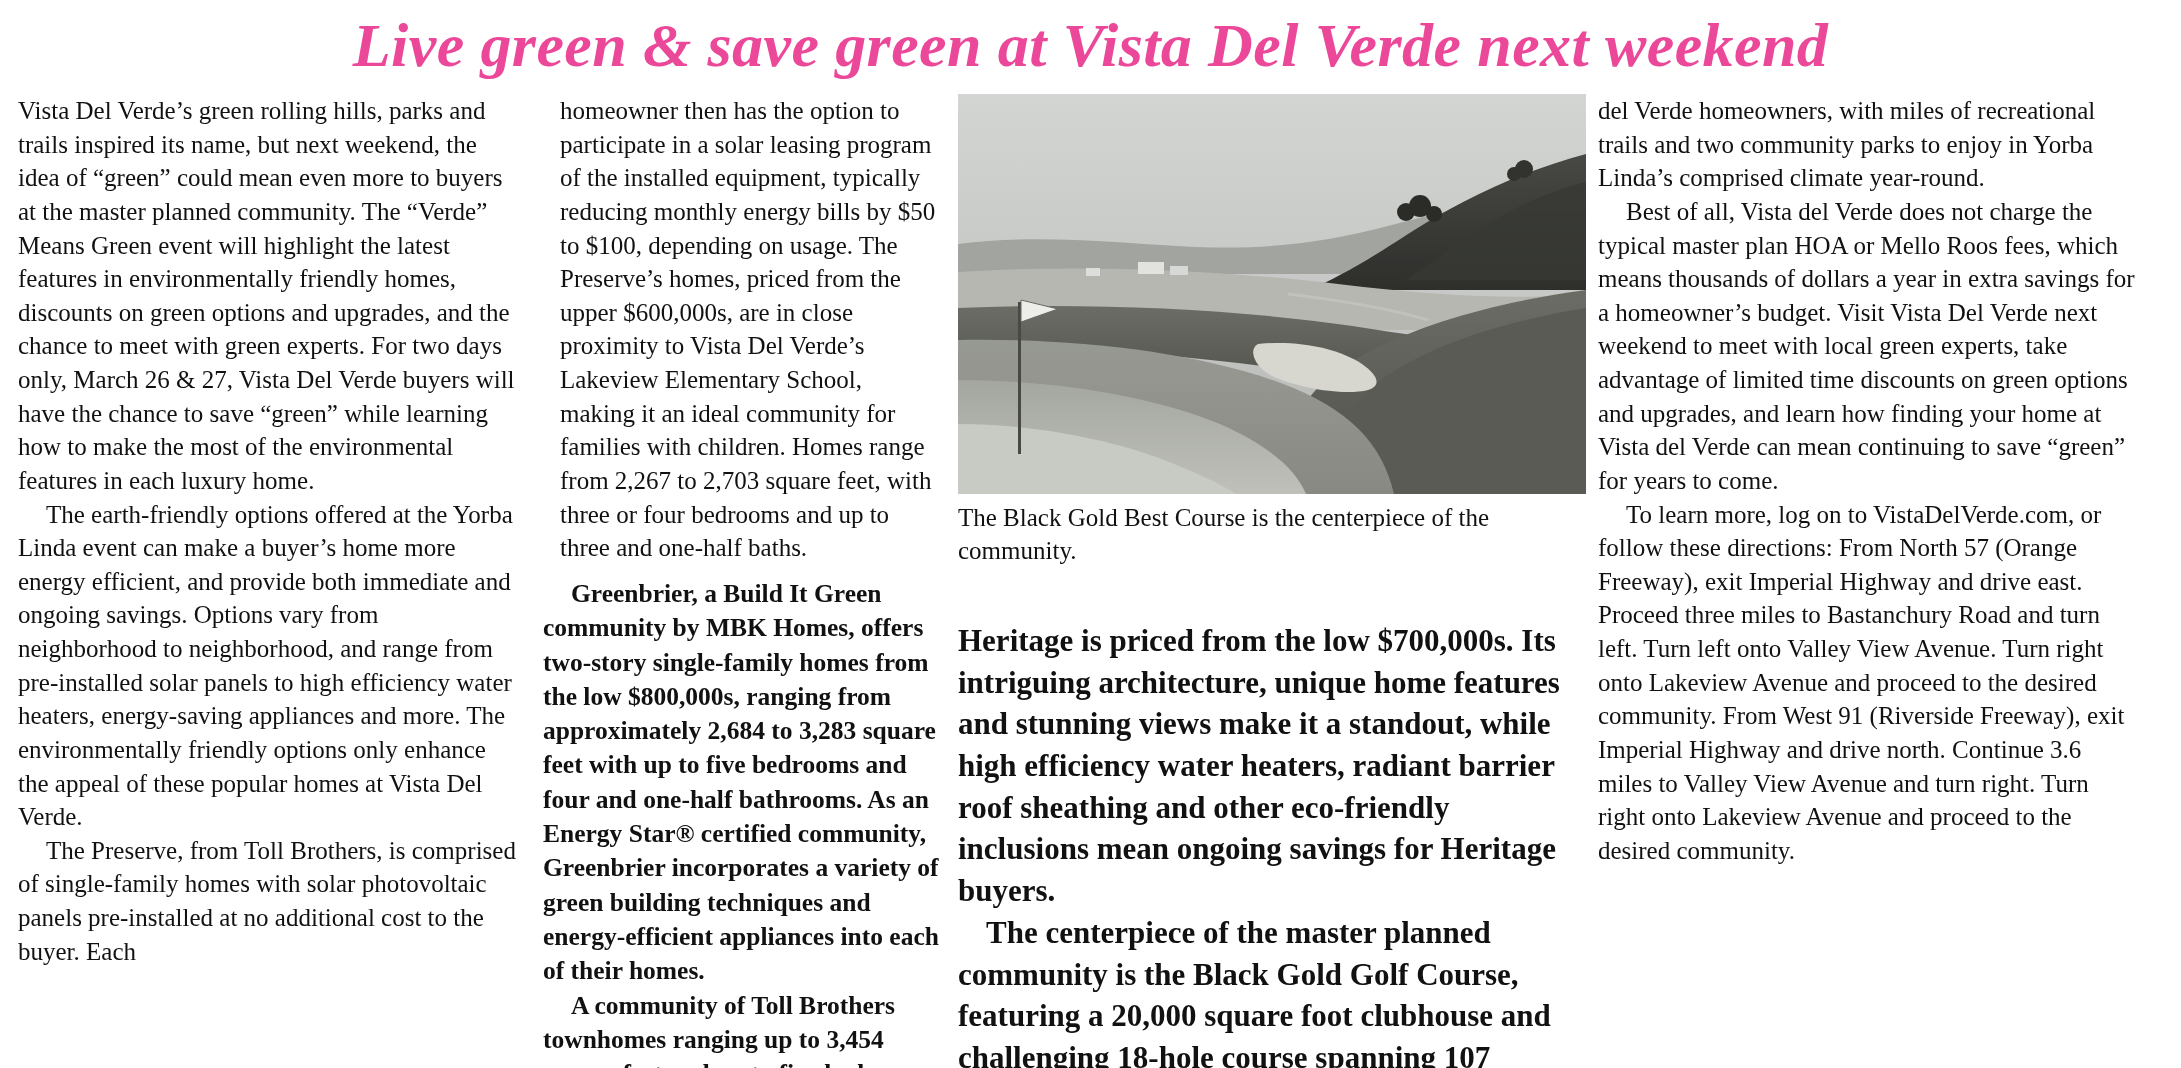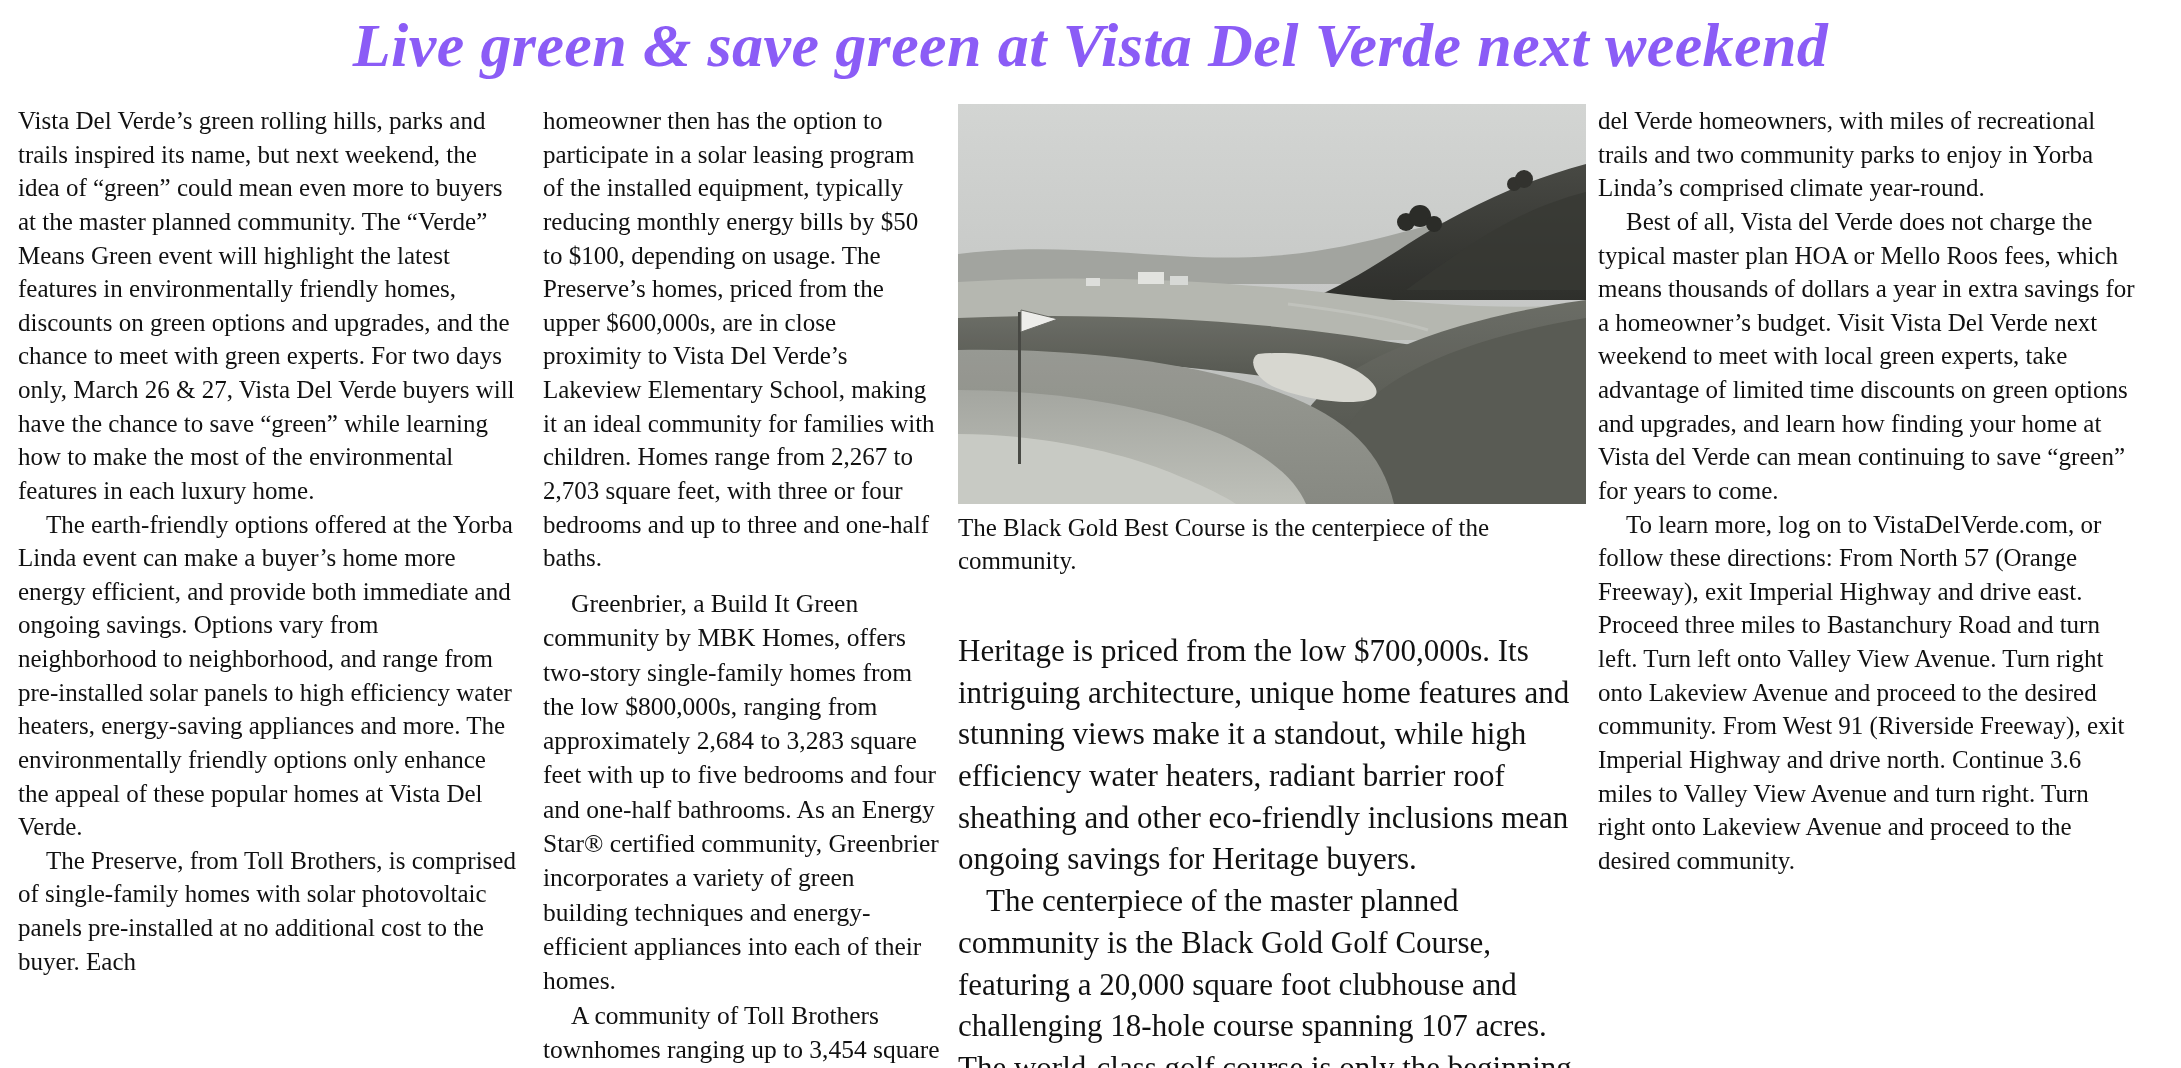--- a/index.html
+++ b/index.html
@@ -18,27 +18,27 @@
     position: relative;
     width: 2181px;
     height: 1068px;
     box-sizing: border-box;
     padding: 0 18px;
   }
   .headline {
     font-family: "Liberation Serif", serif;
     font-style: italic;
     font-weight: bold;
-    color: #8b5cf6;
+    color: #ec4899;
     font-size: 62px;
     line-height: 1.0;
     letter-spacing: 0.4px;
     text-align: center;
     white-space: nowrap;
-    margin: 14px 0 28px 0;
+    margin: 14px 0 18px 0;
   }
   .columns {
     display: flex;
     gap: 0;
     align-items: flex-start;
   }
   .col {
     box-sizing: border-box;
     font-size: 25px;
     line-height: 1.345;
@@ -58,20 +58,21 @@
   
   .mid-wrap {
     display: flex;
     width: 1055px;
     align-items: flex-start;
   }
   .mid-left {
     width: 415px;
     padding-right: 18px;
     box-sizing: border-box;
+    margin-left: 17px;
   }
   .mid-right {
     width: 640px;
     box-sizing: border-box;
     padding-right: 12px;
   }
   .photo {
     width: 628px;
     height: 400px;
     position: relative;
@@ -100,21 +101,21 @@
     line-height: 1.345;
   }
   .lower-right {
     width: 640px;
     box-sizing: border-box;
     padding-right: 24px;
     font-size: 31px;
     line-height: 1.345;
     margin-top: 43px;
   }
-  .lower-left p, .lower-right p { margin: 0; text-indent: 28px; }
+  .lower-left p, .lower-right p { margin: 0; text-indent: 28px; font-weight: bold; }
   .lower-left p.noindent, .lower-right p.noindent { text-indent: 0; }
 </style>
 </head>
 <body>
 
 <div class="page">
 
   <h1 class="headline">Live green &amp; save green at Vista Del Verde next weekend</h1>
 
   <div class="columns">

